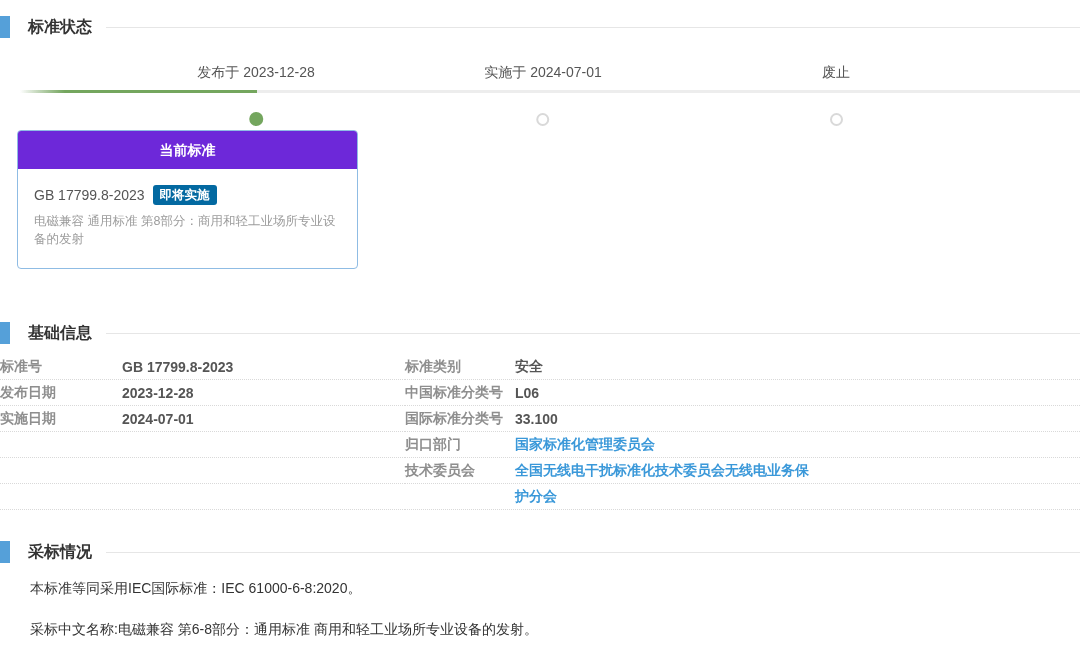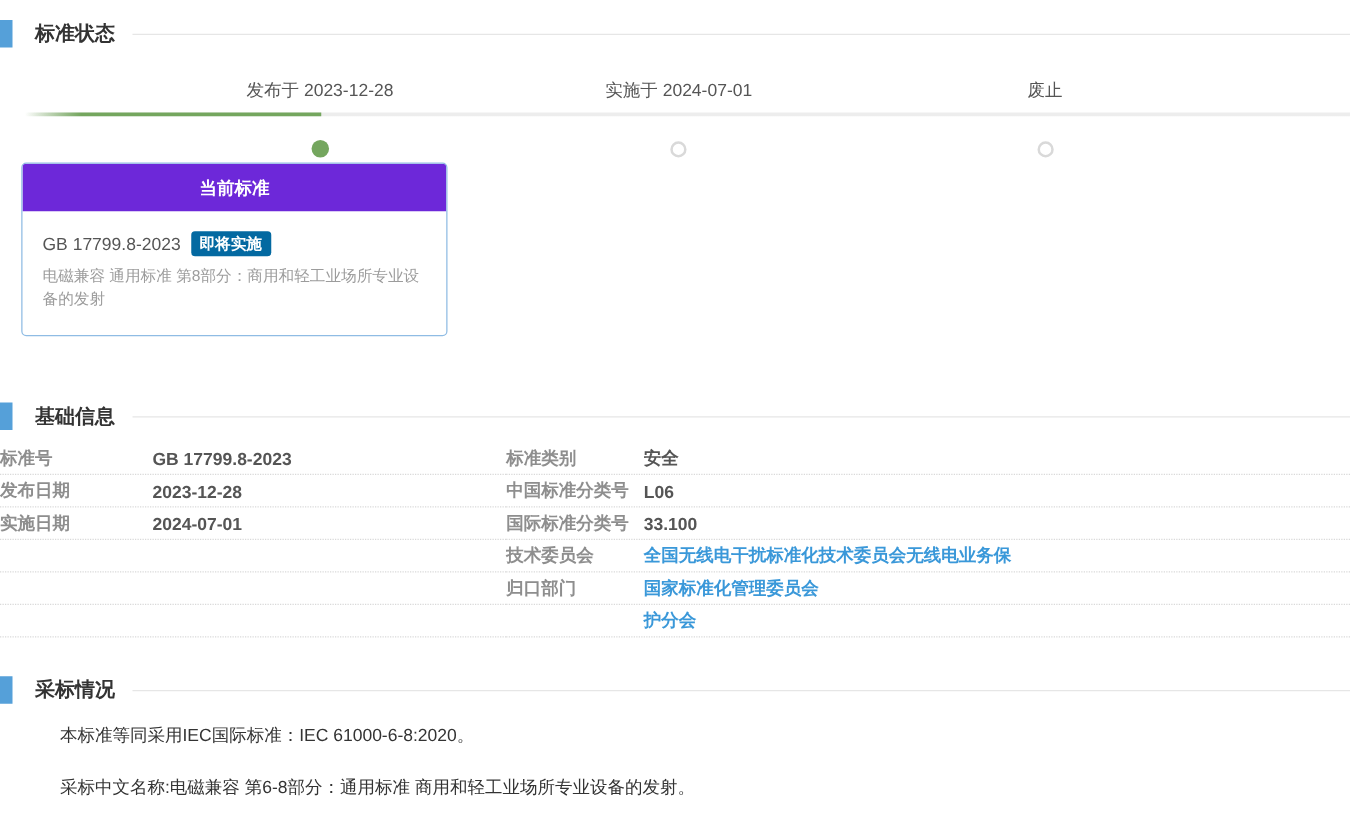--- a/index.html
+++ b/index.html
@@ -53,21 +53,21 @@
   .info-col-right { flex:1; margin-right:0; }
   .info-row { display:flex; align-items:center; height:26px;
               border-bottom:1px dotted #d9d9d9; }
   .info-label { font-size:14px; font-weight:bold; color:#8e8e8e; flex:0 0 auto; }
   .info-col-left .info-label { width:122px; }
   .info-col-right .info-label { width:110px; }
   .info-value { font-size:14px; font-weight:bold; color:#555; white-space:nowrap; }
   .info-value a, a.info-value { color:#3a98d9; text-decoration:none; font-weight:bold; font-size:14px; }
 
   
-  .adoption-line { font-size:14px; color:#333; padding-left:48px; }
+  .adoption-line { font-size:14px; color:#333; padding-left:30px; }
   .adoption-line--1 { margin-top:17px; }
   .adoption-line--2 { margin-top:23px; }
 </style>
 </head>
 <body>
 
 <div class="page">
 
   <section>
     <div class="sec-head sec-head--first">
@@ -139,26 +139,26 @@
         </div>
         <div class="info-row">
           <span class="info-label">中国标准分类号</span>
           <span class="info-value">L06</span>
         </div>
         <div class="info-row">
           <span class="info-label">国际标准分类号</span>
           <span class="info-value">33.100</span>
         </div>
         <div class="info-row">
+          <span class="info-label">归口部门</span>
+          <a class="info-value" href="#">国家标准化管理委员会</a>
+        </div>
+        <div class="info-row">
           <span class="info-label">技术委员会</span>
           <a class="info-value" href="#">全国无线电干扰标准化技术委员会无线电业务保</a>
-        </div>
-        <div class="info-row">
-          <span class="info-label">归口部门</span>
-          <a class="info-value" href="#">国家标准化管理委员会</a>
         </div>
         <div class="info-row">
           <span class="info-label"></span>
           <a class="info-value" href="#">护分会</a>
         </div>
       </div>
     </div>
   </section>
 
   <section>

